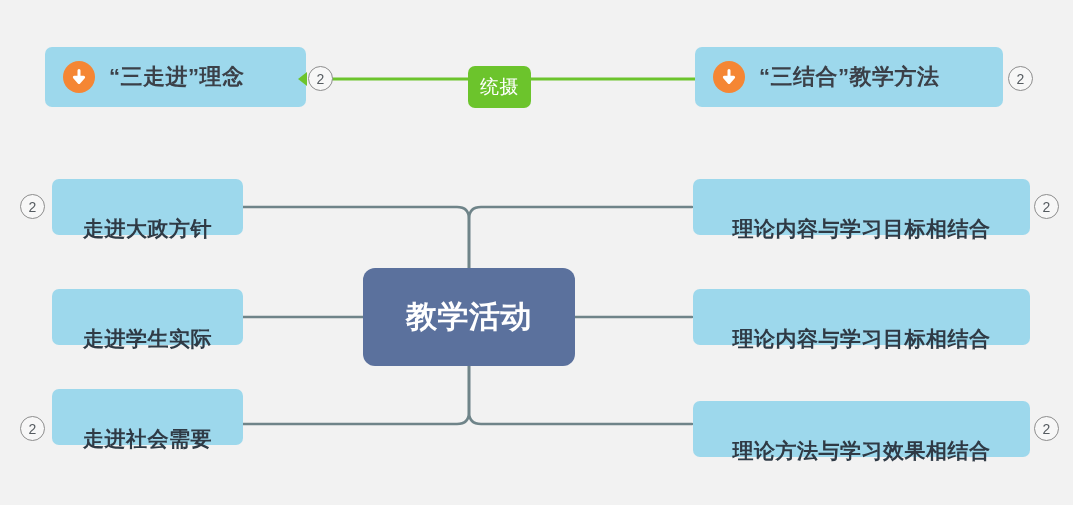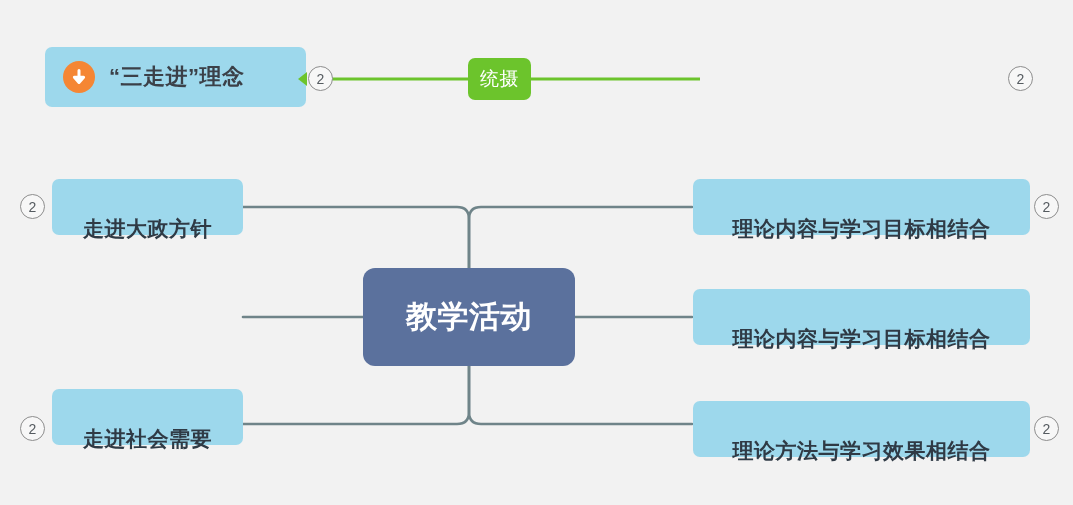--- a/index.html
+++ b/index.html
@@ -82,20 +82,21 @@
   
   .relation-label {
     position: absolute;
     background: #6cc42c;
     border-radius: 7px;
     height: 42px;
     padding: 0 12px;
     display: flex;
     align-items: center;
     justify-content: center;
+    margin-top: 8px;
   }
   .relation-label .node-label {
     color: #ffffff;
     font-size: 19px;
     font-weight: normal;
   }
 
   
   .arrow-icon {
     width: 32px;
@@ -165,35 +166,46 @@
   </div>
   <div class="badge" style="left:308px; top:66px;">
     <span class="badge-arrowhead" style="left:-11px; top:5px;"></span>
     <span>2</span>
   </div>
 
   <div class="relation-label" style="left:468px; top:58px;">
     <span class="node-label">统摄</span>
   </div>
 
+  <div class="node topic" id="topic-right" style="left:695px; top:47px; width:308px;">
+    <span class="arrow-icon">
+      <svg width="18" height="18" viewBox="0 0 18 18">
+        <path d="M9 2.5 L9 10.5 M9 14.5 L4.4 9.2 L13.6 9.2 Z" stroke="#ffffff" stroke-width="3" fill="#ffffff" stroke-linecap="round" stroke-linejoin="round"></path>
+      </svg>
+    </span>
+    <span class="node-label">“三结合”教学方法</span>
+  </div>
   <div class="badge" style="left:1008px; top:66px;">
     <span>2</span>
   </div>
 
   <div class="node root" style="left:363px; top:268px;">
     <span class="node-label">教学活动</span>
   </div>
 
   <div class="node branch" style="left:52px; top:179px; width:191px;">
     <span class="node-label">走进大政方针</span>
   </div>
   <div class="badge" style="left:20px; top:194px;">
     <span>2</span>
   </div>
 
+  <div class="node branch" style="left:52px; top:289px; width:191px;">
+    <span class="node-label">走进学生实际</span>
+  </div>
 
   <div class="node branch" style="left:52px; top:389px; width:191px;">
     <span class="node-label">走进社会需要</span>
   </div>
   <div class="badge" style="left:20px; top:416px;">
     <span>2</span>
   </div>
 
   <div class="node branch" style="left:693px; top:179px; width:337px;">
     <span class="node-label">理论内容与学习目标相结合</span>

